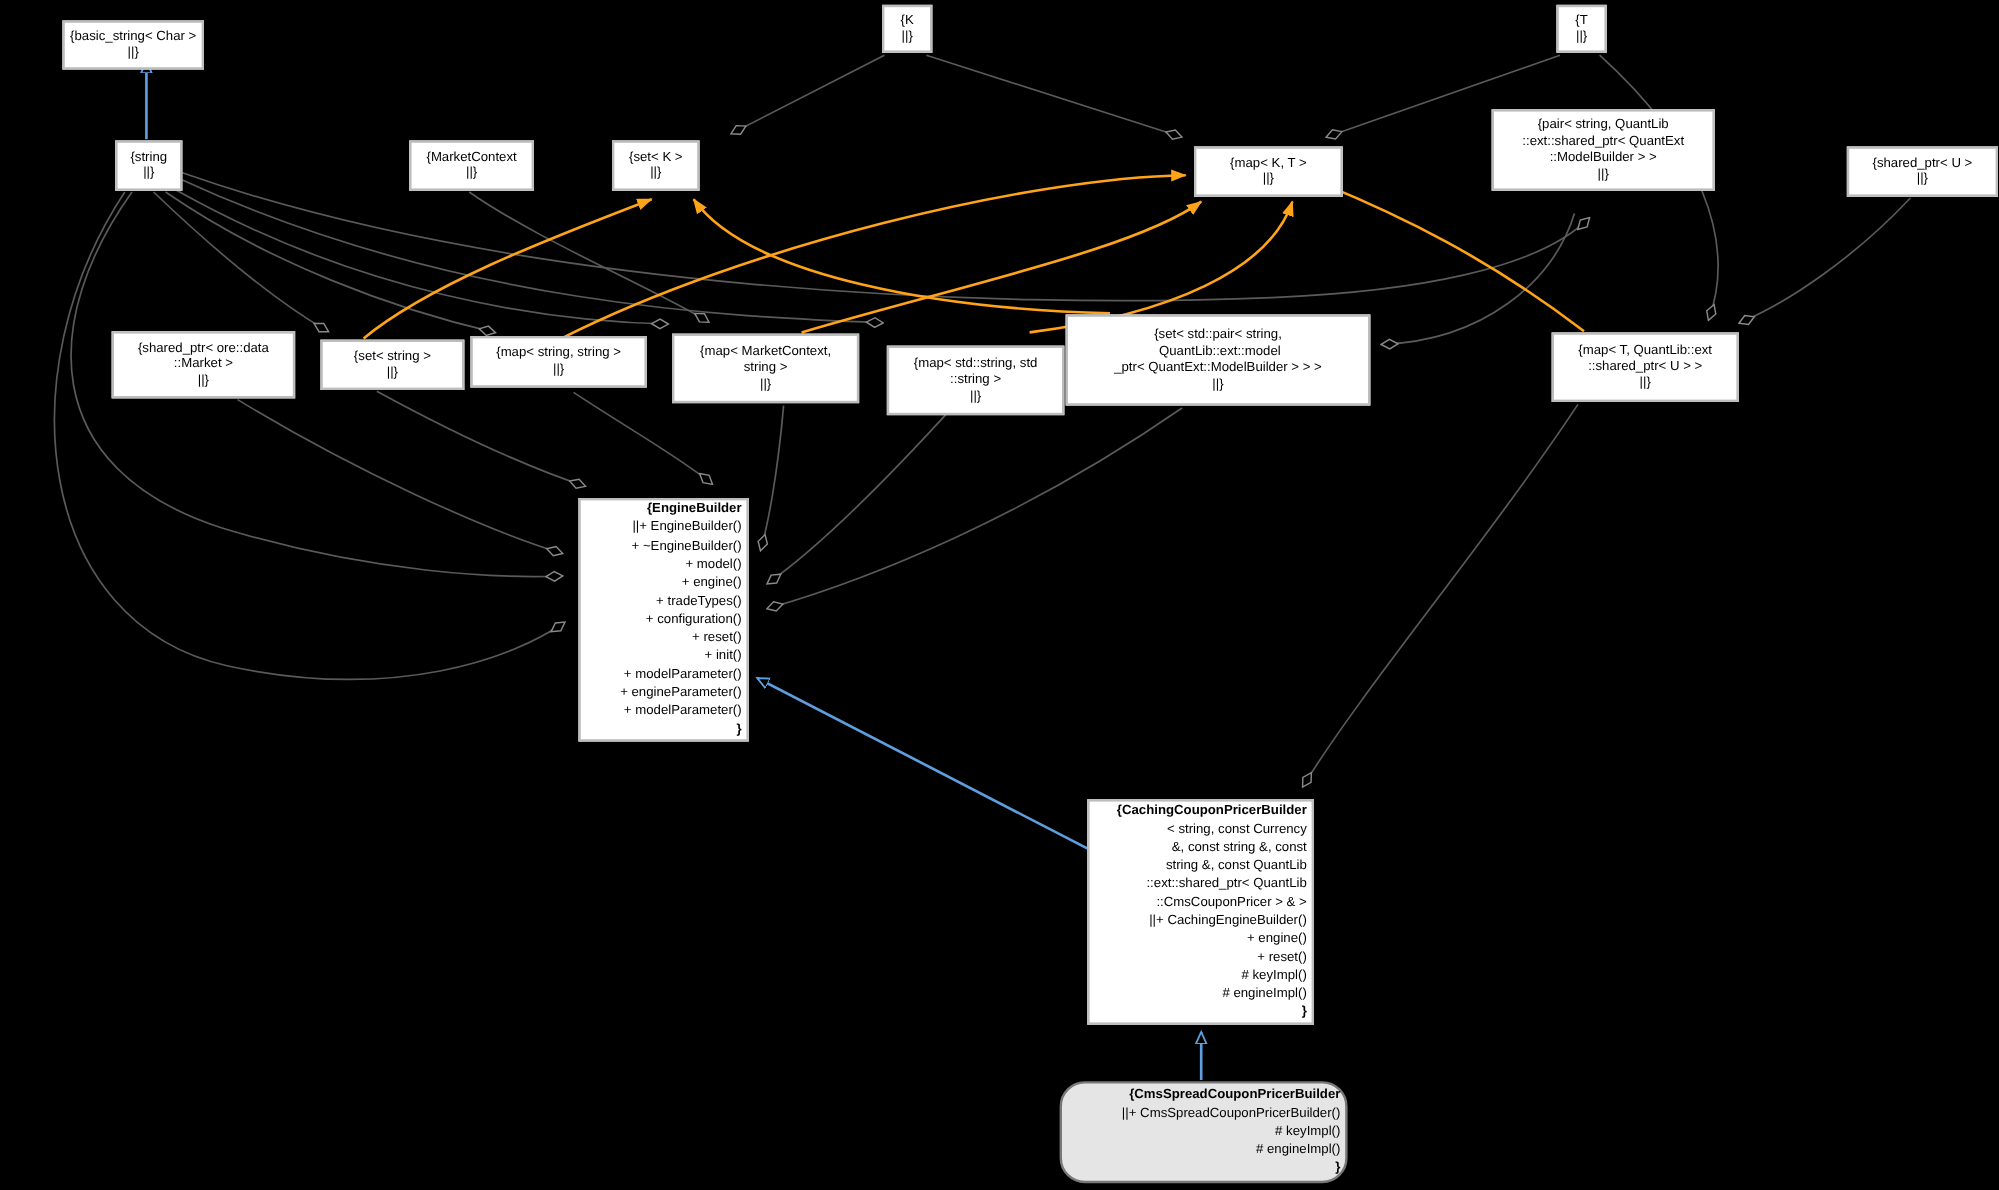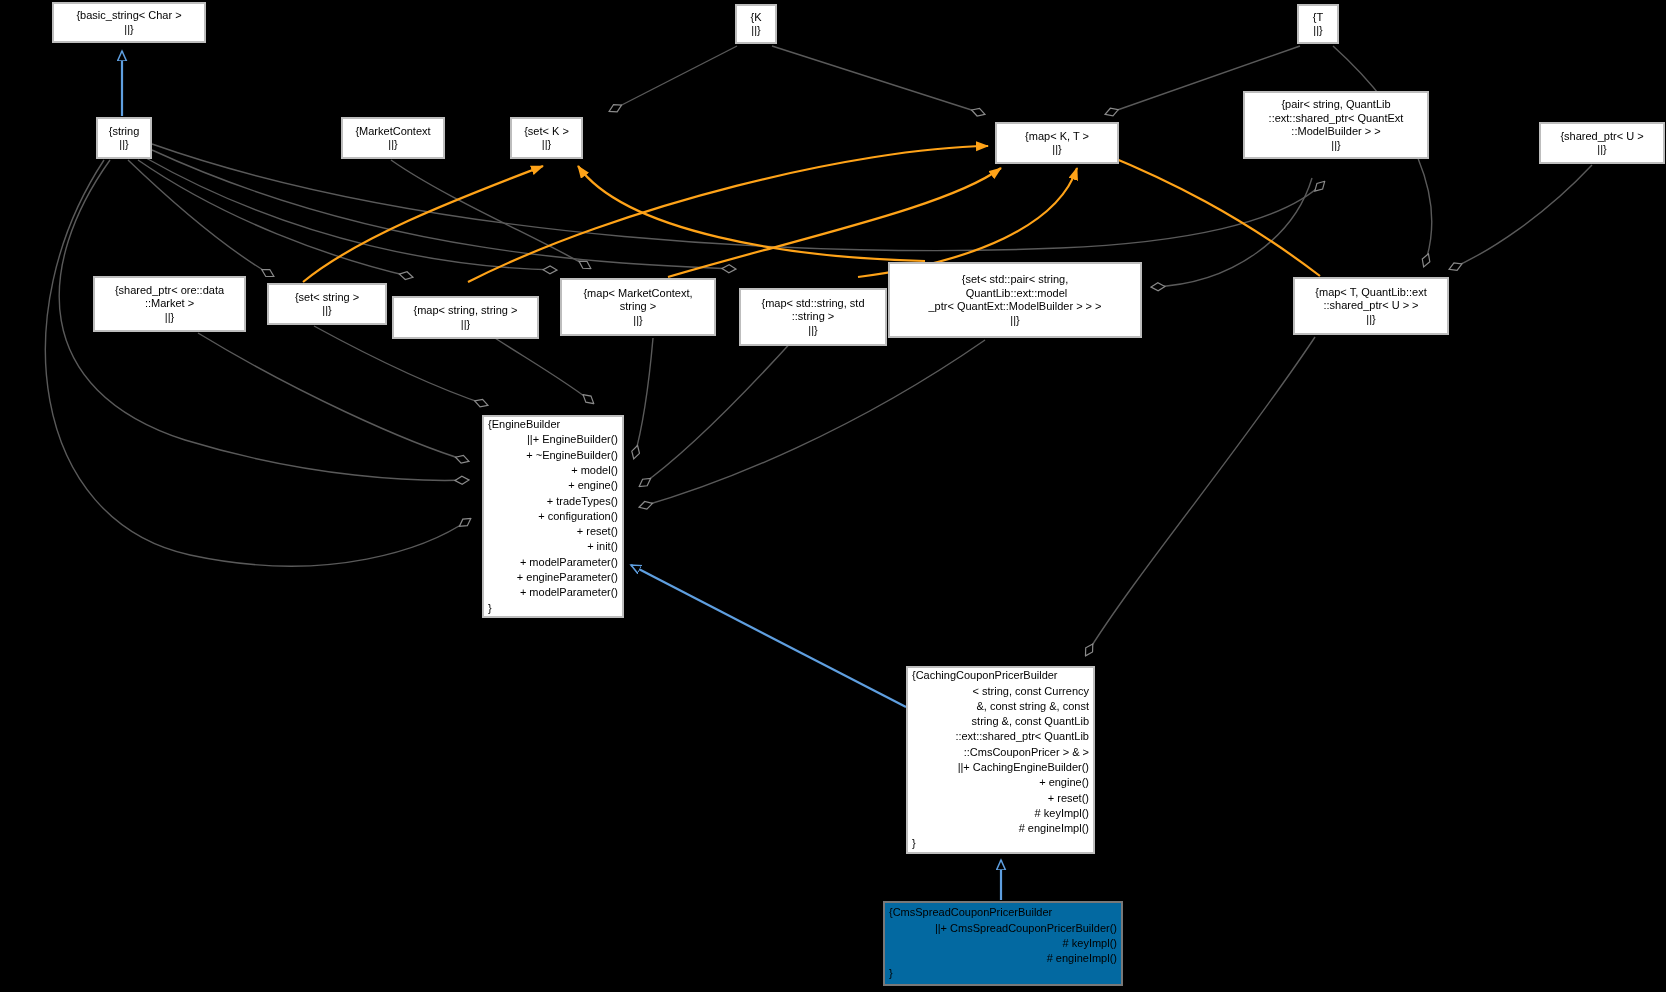--- a/index.html
+++ b/index.html
@@ -4,22 +4,22 @@
 <style>
   html,body{margin:0;padding:0;background:#000;}
   #stage{position:relative;width:1666px;height:992px;background:#000;overflow:hidden;
          font-family:"Liberation Sans","DejaVu Sans",sans-serif;}
   #edges{position:absolute;left:0;top:0;width:1666px;height:992px;}
   .box{position:absolute;box-sizing:border-box;background:#fff;border:2px solid #bdbdbd;
        color:#000;font-size:11px;display:flex;flex-direction:column;justify-content:center;
        padding:2px 4px;z-index:2;}
   .box .ln{text-align:center;line-height:13.5px;white-space:pre;}
   .box.members .ln{text-align:right;line-height:15.3px;}
-  .box.members .ln:first-child,.box.members .ln:last-child{text-align:left;}
-  .box.hl{background:#0369a1;border-color:#787878;}
+  .box.members .ln:first-child,.box.members .ln:last-child{text-align:right;font-weight:bold;}
+  .box.hl{background:#e5e5e5;border-color:#787878;border-radius:21px;}
 </style>
 </head>
 <body>
 
 <div id="stage">
 
   <svg id="edges" viewBox="0 0 1666 992" xmlns="http://www.w3.org/2000/svg">
     <defs>
       <marker id="mDiamond" markerWidth="16" markerHeight="10" refX="14" refY="5" orient="auto" markerUnits="userSpaceOnUse">
         <path d="M1,5 L8,1 L15,5 L8,9 z" fill="#000" stroke="#8a8a8a" stroke-width="1.2"></path>
@@ -65,21 +65,21 @@
       <path d="M 1320,276 C 1240,215 1168,180 1102,153" marker-end="url(#mOrange)"></path>
     </g>
 
     <g stroke="#5f9fe0" stroke-width="2.2" fill="none">
       <path d="M 122,116 L 122,51" marker-end="url(#mBlue)"></path>
       <path d="M 906,707 L 631,565" marker-end="url(#mBlue)"></path>
       <path d="M 1001,900 L 1001,860" marker-end="url(#mBlue)"></path>
     </g>
   </svg>
 
-  <div class="box" style="left:52px;top:2px;width:154px;height:41px">
+  <div class="box" style="left:52px;top:17px;width:118px;height:41px">
       <div class="ln">{basic_string&lt; Char &gt;</div>
       <div class="ln">||}</div>
     </div>
   <div class="box" style="left:735px;top:4px;width:42px;height:40px">
       <div class="ln">{K</div>
       <div class="ln">||}</div>
     </div>
   <div class="box" style="left:1297px;top:4px;width:42px;height:40px">
       <div class="ln">{T</div>
       <div class="ln">||}</div>
@@ -112,21 +112,21 @@
     </div>
   <div class="box" style="left:93px;top:276px;width:153px;height:56px">
       <div class="ln">{shared_ptr&lt; ore::data</div>
       <div class="ln">::Market &gt;</div>
       <div class="ln">||}</div>
     </div>
   <div class="box" style="left:267px;top:283px;width:120px;height:42px">
       <div class="ln">{set&lt; string &gt;</div>
       <div class="ln">||}</div>
     </div>
-  <div class="box" style="left:392px;top:296px;width:147px;height:43px">
+  <div class="box" style="left:392px;top:280px;width:147px;height:43px">
       <div class="ln">{map&lt; string, string &gt;</div>
       <div class="ln">||}</div>
     </div>
   <div class="box" style="left:560px;top:278px;width:156px;height:58px">
       <div class="ln">{map&lt; MarketContext,</div>
       <div class="ln">string &gt;</div>
       <div class="ln">||}</div>
     </div>
   <div class="box" style="left:739px;top:288px;width:148px;height:58px">
       <div class="ln">{map&lt; std::string, std</div>

